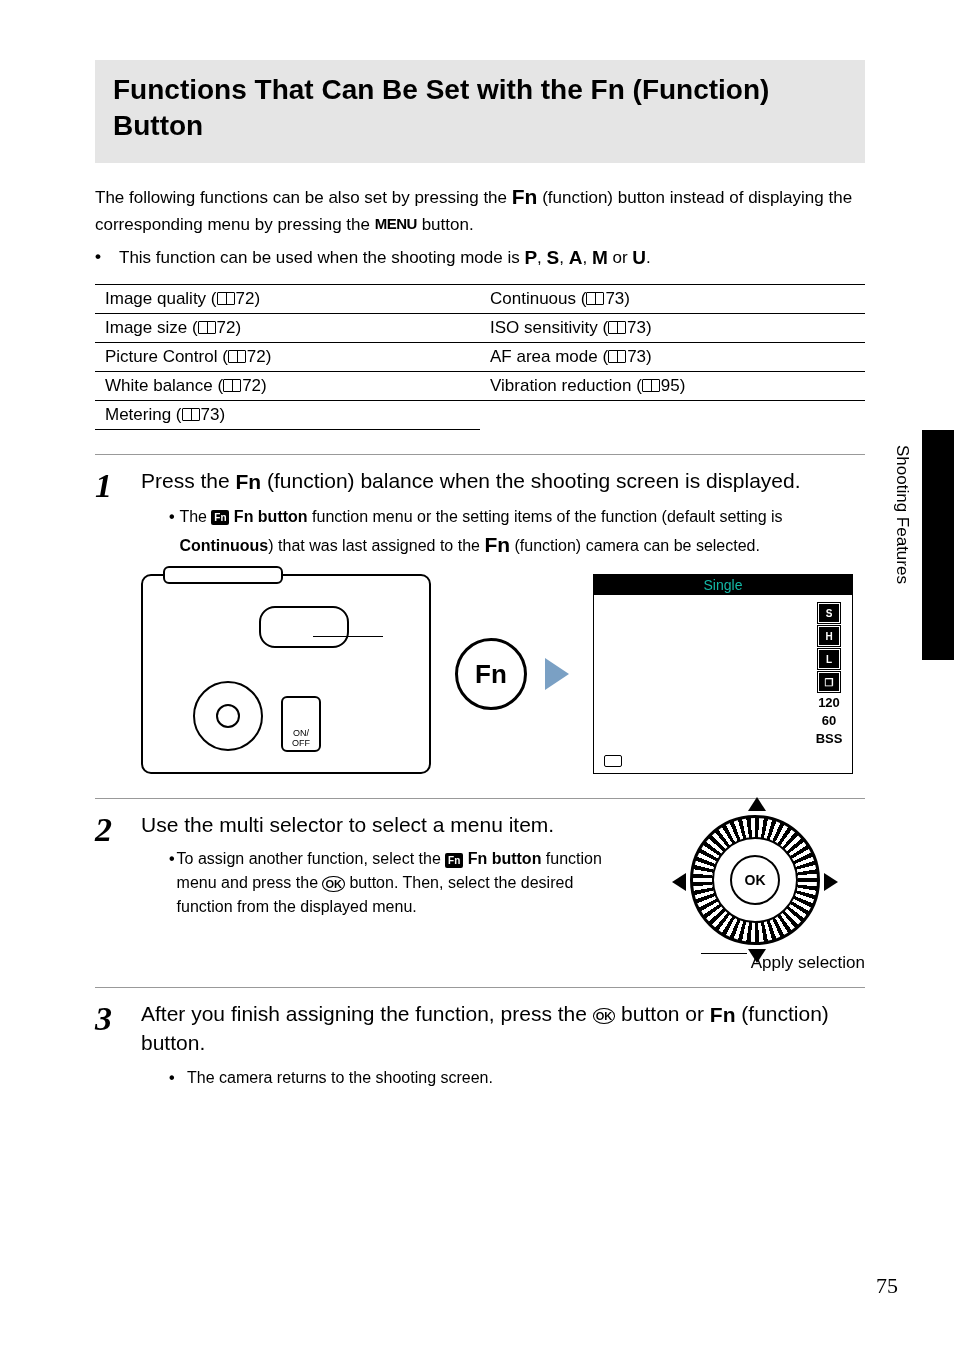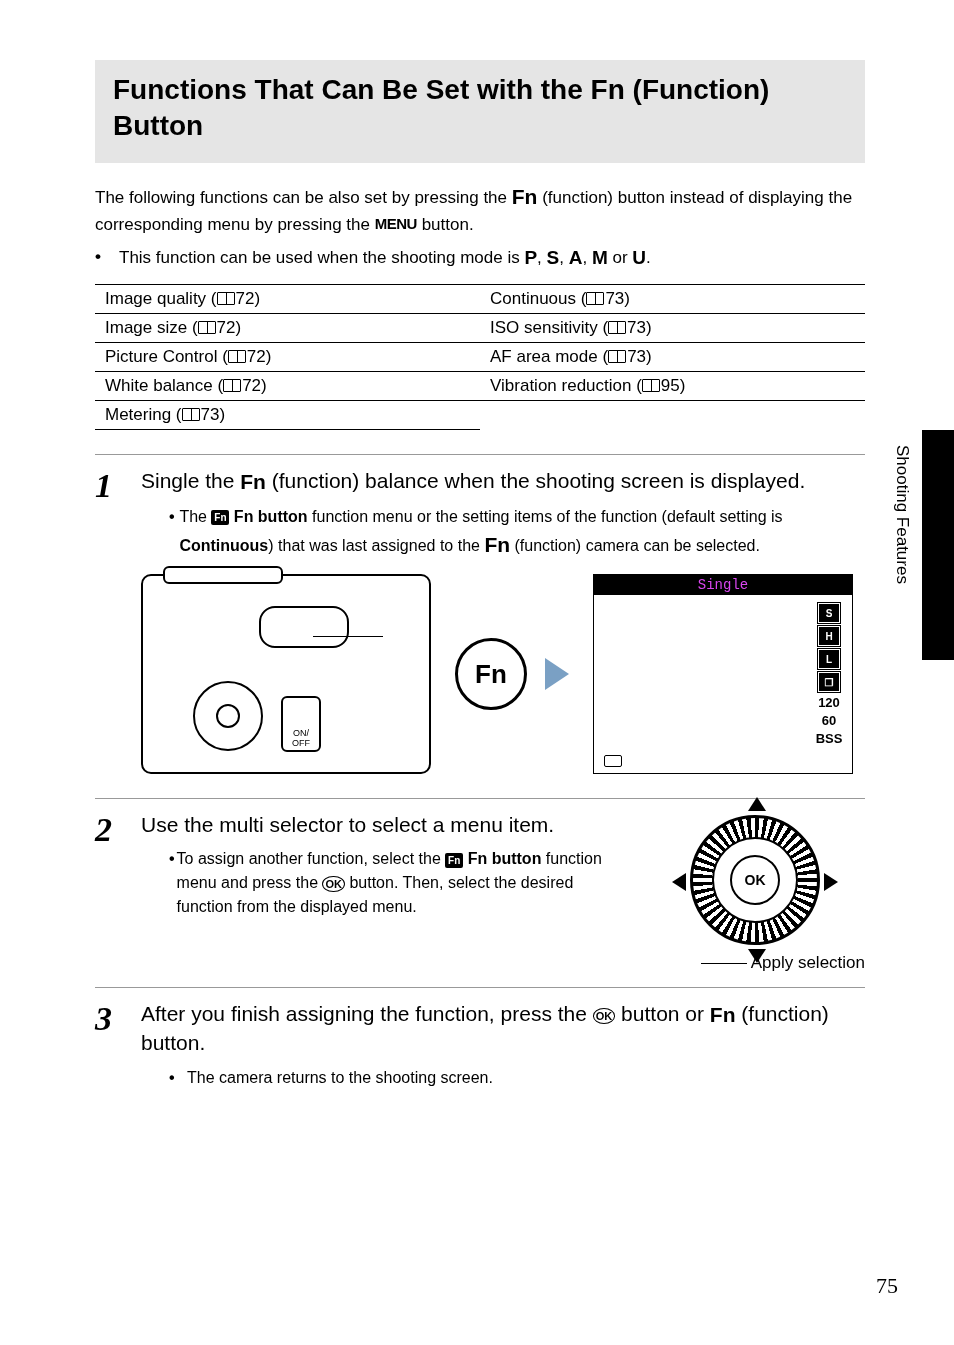--- a/index.html
+++ b/index.html
@@ -190,25 +190,24 @@
     border-left: 24px solid #7aa0c4;
     margin: 0 -6px;
   }
   .screen {
     width: 260px; height: 200px;
     border: 1px solid #000; background: #fff;
     position: relative;
     margin-left: 6px;
   }
   .screen-bar {
-    background: #000; color: #d946ef;
+    background: #000; color: #14b8a6;
     text-align: center;
     font-size: 14px;
     padding: 2px 0;
-    font-family: Liberation Mono, monospace;
   }
   .screen-icons {
     position: absolute; right: 8px; top: 28px;
     width: 30px;
     display: flex; flex-direction: column; gap: 3px;
     align-items: center;
   }
   .sicon {
     width: 22px; height: 20px; border: 1.5px solid #fff;
     background: #000; color: #fff;
@@ -256,21 +255,21 @@
     position: absolute; width: 0; height: 0;
   }
   .tri-up { left: 58px; top: -18px; border-left: 9px solid transparent; border-right: 9px solid transparent; border-bottom: 14px solid #000; }
   .tri-down { left: 58px; bottom: -18px; border-left: 9px solid transparent; border-right: 9px solid transparent; border-top: 14px solid #000; }
   .tri-left { left: -18px; top: 58px; border-top: 9px solid transparent; border-bottom: 9px solid transparent; border-right: 14px solid #000; }
   .tri-right { right: -18px; top: 58px; border-top: 9px solid transparent; border-bottom: 9px solid transparent; border-left: 14px solid #000; }
   .apply-line {
     position: relative;
     width: 100%;
     margin-top: 8px;
-    display: flex; align-items: center; justify-content: flex-end;
+    display: flex; justify-content: flex-end;
   }
   .apply-line .stub {
     width: 46px; height: 0; border-top: 1.5px solid #000; margin-right: 4px;
   }
   .apply-label { font-size: 17px; }
   .side-tab {
     position: absolute;
     right: 0;
     top: 430px;
     width: 32px;
@@ -333,21 +332,21 @@
       <td style="border:none"></td>
     </tr>
   </tbody>
     </table>
 
   <div class="step">
     <div class="step-row">
       <div class="step-num">1</div>
       <div class="step-body">
         <div class="step-head">
-          <span>Single the </span><span class="fn-glyph">Fn</span><span> (function) balance when the shooting screen is displayed.</span>
+          <span>Press the </span><span class="fn-glyph">Fn</span><span> (function) balance when the shooting screen is displayed.</span>
         </div>
         <div class="step-sub">
           <div class="dot">•</div>
           <div>
             <span>The </span><span class="fn-badge">Fn</span><b> Fn button</b><span> function menu or the setting items of the function (default setting is </span><b>Continuous</b><span>) that was last assigned to the </span><span class="fn-glyph">Fn</span><span> (function) camera can be selected.</span>
           </div>
         </div>
 
         <div class="figrow">
           <div class="camera-fig">

